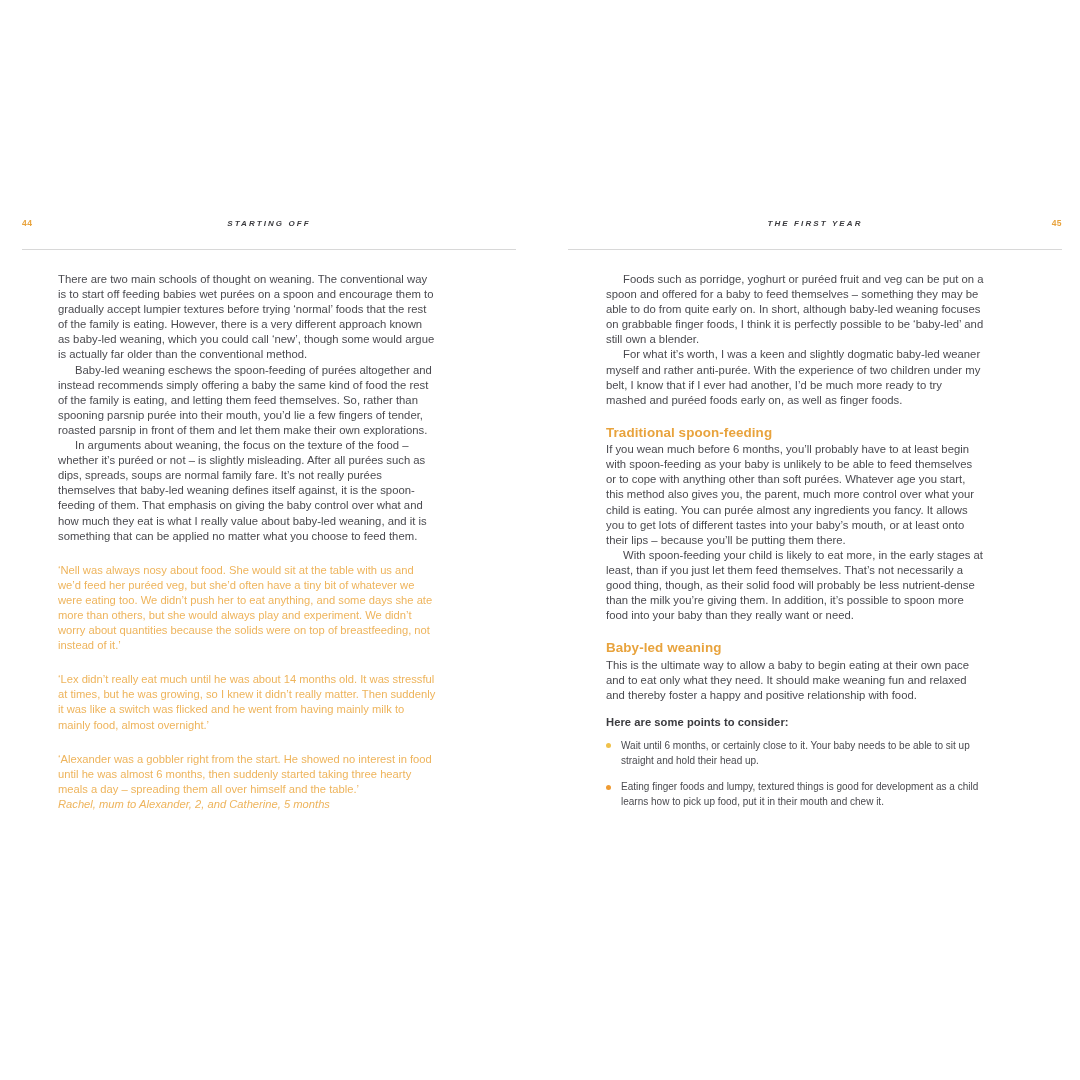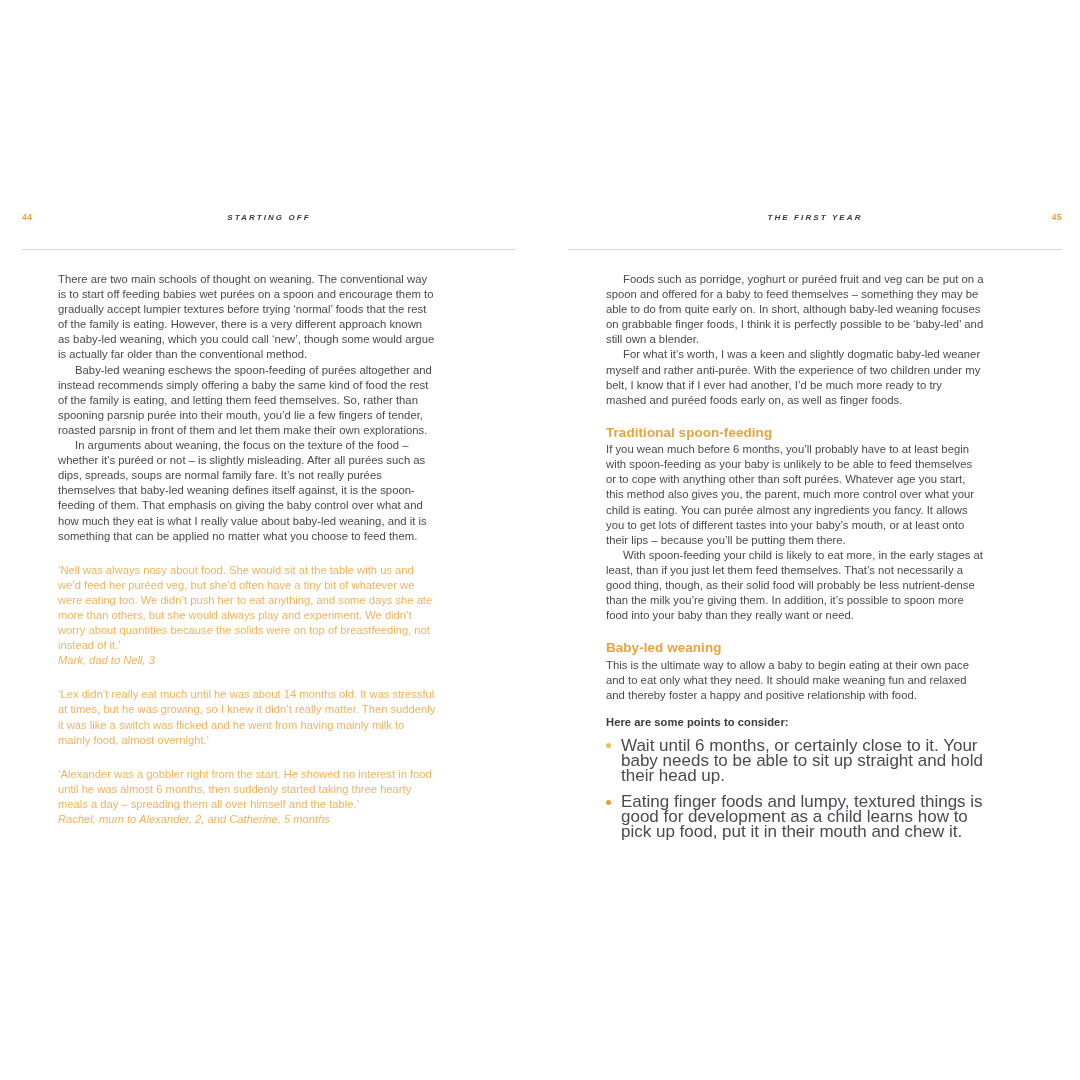--- a/index.html
+++ b/index.html
@@ -28,21 +28,21 @@
     position: relative;
     width: 494px;
     box-sizing: border-box;
   }
   .page-left  { margin-left: 22px; }
   .page-right { margin-right: 18px; }
 
   
   .running-head {
     position: absolute;
-    top: 212px;
+    top: 218px;
     left: 0;
     width: 494px;
     height: 20px;
   }
   .folio {
     position: absolute;
     top: 0;
     font-size: 8.5px;
     letter-spacing: 0.4px;
     color: #e8a33d;
@@ -124,21 +124,21 @@
 
   ul.points {
     list-style: none;
     margin: 10px 0 0 0;
     padding: 0;
   }
   ul.points li {
     position: relative;
     padding-left: 15px;
     margin-bottom: 11px;
-    font-size: 17px;
+    font-size: 10px;
     line-height: 15.1px;
     color: #4a4a4f;
   }
   ul.points li .dot {
     position: absolute;
     left: 0;
     top: 5.5px;
     width: 5px;
     height: 5px;
     border-radius: 50%;
@@ -159,21 +159,20 @@
 
     <div class="column">
 
 
       <p class="body">There are two main schools of thought on weaning. The conventional way is to start off feeding babies wet purées on a spoon and encourage them to gradually accept lumpier textures before trying ‘normal’ foods that the rest of the family is eating. However, there is a very different approach known as baby-led weaning, which you could call ‘new’, though some would argue is actually far older than the conventional method.</p>
       <p class="body indent">Baby-led weaning eschews the spoon-feeding of purées altogether and instead recommends simply offering a baby the same kind of food the rest of the family is eating, and letting them feed themselves. So, rather than spooning parsnip purée into their mouth, you’d lie a few fingers of tender, roasted parsnip in front of them and let them make their own explorations.</p>
       <p class="body indent">In arguments about weaning, the focus on the texture of the food – whether it’s puréed or not – is slightly misleading. After all purées such as dips, spreads, soups are normal family fare. It’s not really purées themselves that baby-led weaning defines itself against, it is the spoon-feeding of them. That emphasis on giving the baby control over what and how much they eat is what I really value about baby-led weaning, and it is something that can be applied no matter what you choose to feed them.</p>
 
       <div class="quote-block">
         <p class="quote-text">‘Nell was always nosy about food. She would sit at the table with us and we’d feed her puréed veg, but she’d often have a tiny bit of whatever we were eating too. We didn’t push her to eat anything, and some days she ate more than others, but she would always play and experiment. We didn’t worry about quantities because the solids were on top of breastfeeding, not instead of it.’</p>
-        <p class="quote-attr">Mark, dad to Nell, 3</p>
       </div>
 
       <div class="quote-block">
         <p class="quote-text">‘Lex didn’t really eat much until he was about 14 months old. It was stressful at times, but he was growing, so I knew it didn’t really matter. Then suddenly it was like a switch was flicked and he went from having mainly milk to mainly food, almost overnight.’</p>
       </div>
 
       <div class="quote-block">
         <p class="quote-text">‘Alexander was a gobbler right from the start. He showed no interest in food until he was almost 6 months, then suddenly started taking three hearty meals a day – spreading them all over himself and the table.’</p>
         <p class="quote-attr">Rachel, mum to Alexander, 2, and Catherine, 5 months</p>
       </div>

